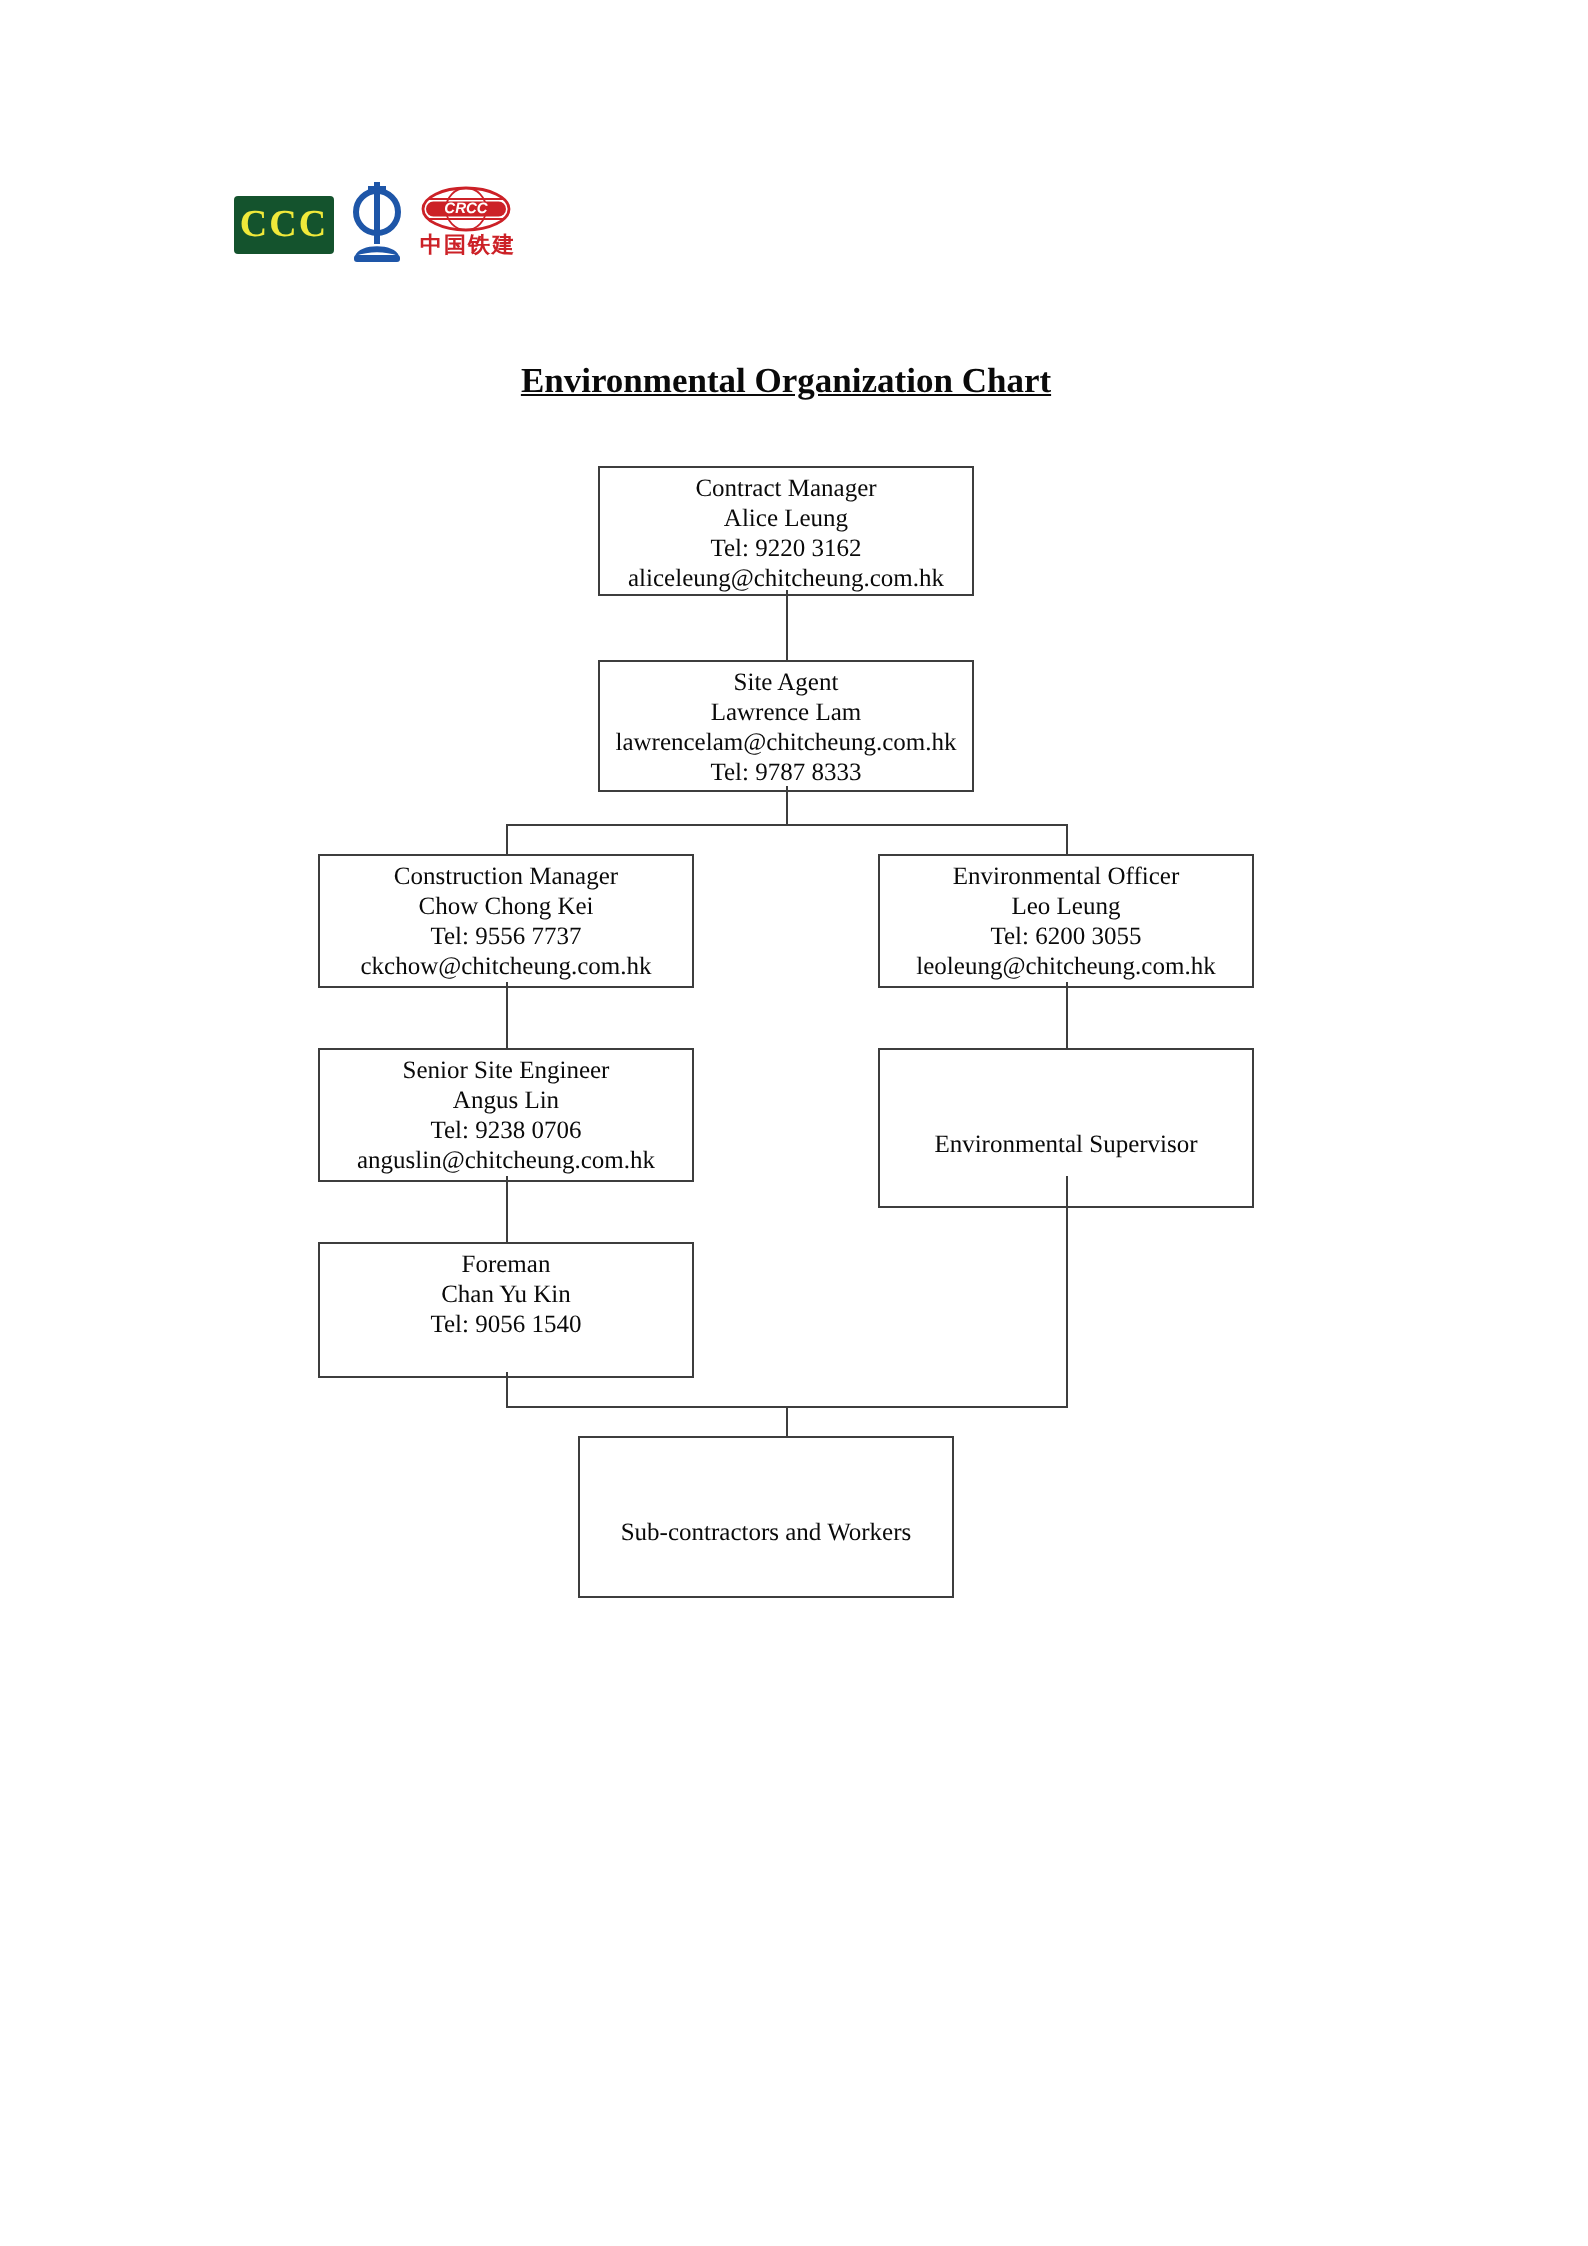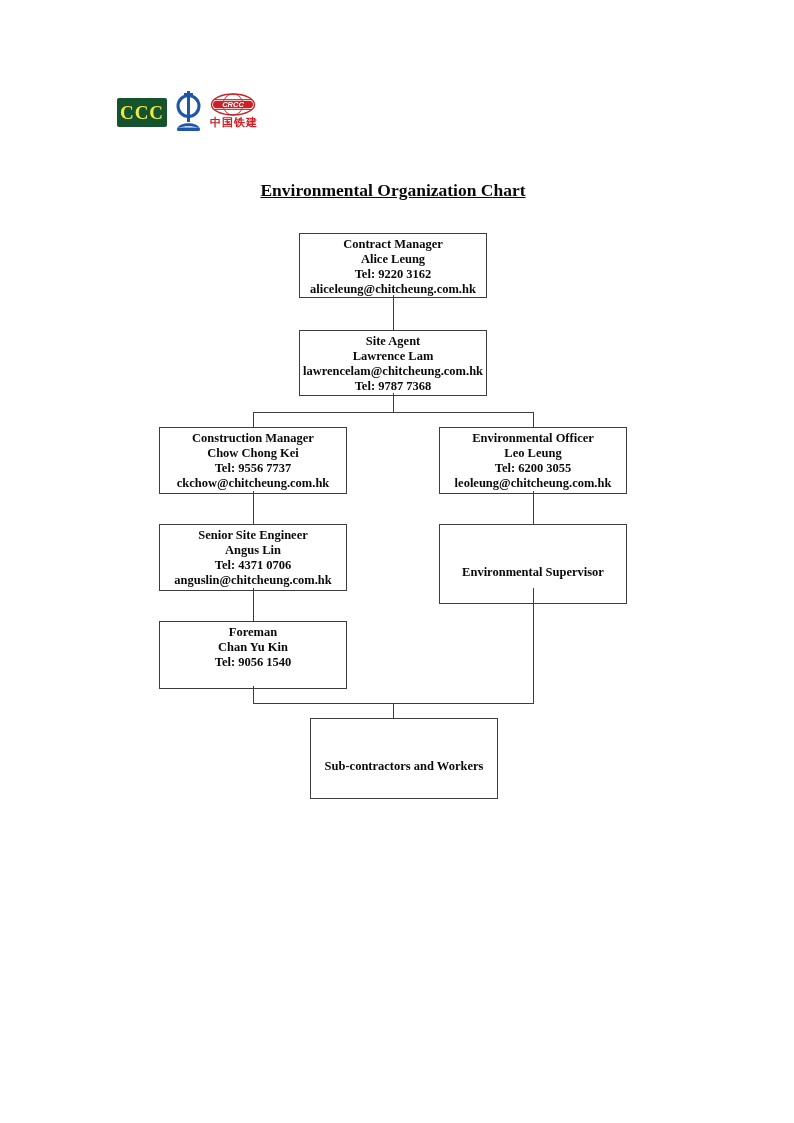--- a/index.html
+++ b/index.html
@@ -44,21 +44,21 @@
     text-decoration:underline;
     color:#0a0a0a;
   }
 
   
   .chart{position:absolute;left:0;top:0;width:794px;height:1123px;}
   .obox{
     position:absolute;width:186px;
     border:1px solid #3d3d3d;background:#fff;
     display:flex;flex-direction:column;align-items:center;justify-content:flex-start;
-    padding-top:3px;box-sizing:content-box;font-weight:bold;
+    padding-top:3px;box-sizing:content-box;
   }
   .obox.vcenter{justify-content:center;padding-top:16px;}
   .obox-text{
     white-space:pre-line;text-align:center;
     font-size:12.5px;line-height:14.9px;color:#0a0a0a;
   }
   .cline{position:absolute;background:#3d3d3d;}
   .cline.v{width:1px;}
   .cline.h{height:1px;}
 </style>
@@ -99,49 +99,49 @@
     <div class="obox" style="left:299px;top:233px;height:60px;">
       <div class="obox-text">Contract Manager
 Alice Leung
 Tel: 9220 3162
 aliceleung@chitcheung.com.hk</div>
     </div>
     <div class="obox" style="left:299px;top:330px;height:61px;">
       <div class="obox-text">Site Agent
 Lawrence Lam
 lawrencelam@chitcheung.com.hk
-Tel: 9787 7368</div>
+Tel: 9787 8333</div>
     </div>
     <div class="obox" style="left:159px;top:427px;height:62px;">
       <div class="obox-text">Construction Manager
 Chow Chong Kei
 Tel: 9556 7737
 ckchow@chitcheung.com.hk</div>
     </div>
     <div class="obox" style="left:439px;top:427px;height:62px;">
       <div class="obox-text">Environmental Officer
 Leo Leung
 Tel: 6200 3055
 leoleung@chitcheung.com.hk</div>
     </div>
     <div class="obox" style="left:159px;top:524px;height:62px;">
       <div class="obox-text">Senior Site Engineer
 Angus Lin
-Tel: 4371 0706
+Tel: 9238 0706
 anguslin@chitcheung.com.hk</div>
     </div>
     <div class="obox vcenter" style="left:439px;top:524px;height:62px;">
       <div class="obox-text">Environmental Supervisor</div>
     </div>
     <div class="obox" style="left:159px;top:621px;height:63px;">
       <div class="obox-text">Foreman
 Chan Yu Kin
 Tel: 9056 1540</div>
     </div>
-    <div class="obox vcenter" style="left:310px;top:718px;height:63px;">
+    <div class="obox vcenter" style="left:289px;top:718px;height:63px;">
       <div class="obox-text">Sub-contractors and Workers</div>
     </div>
 
     <div class="cline v" style="left:393px;top:295px;height:35px;"></div>
     <div class="cline v" style="left:393px;top:393px;height:19px;"></div>
     <div class="cline h" style="left:253px;top:412px;width:281px;"></div>
     <div class="cline v" style="left:253px;top:412px;height:15px;"></div>
     <div class="cline v" style="left:533px;top:412px;height:15px;"></div>
     <div class="cline v" style="left:253px;top:491px;height:33px;"></div>
     <div class="cline v" style="left:533px;top:491px;height:33px;"></div>

